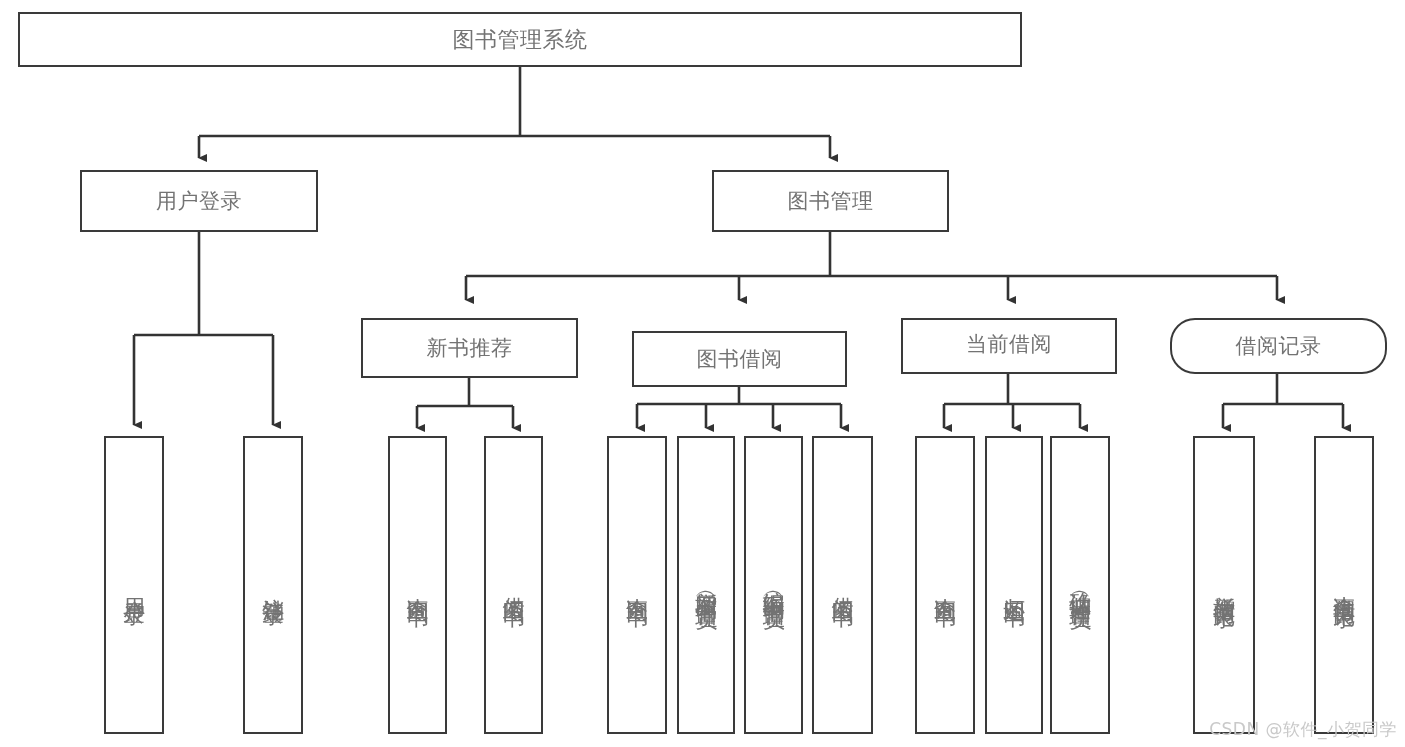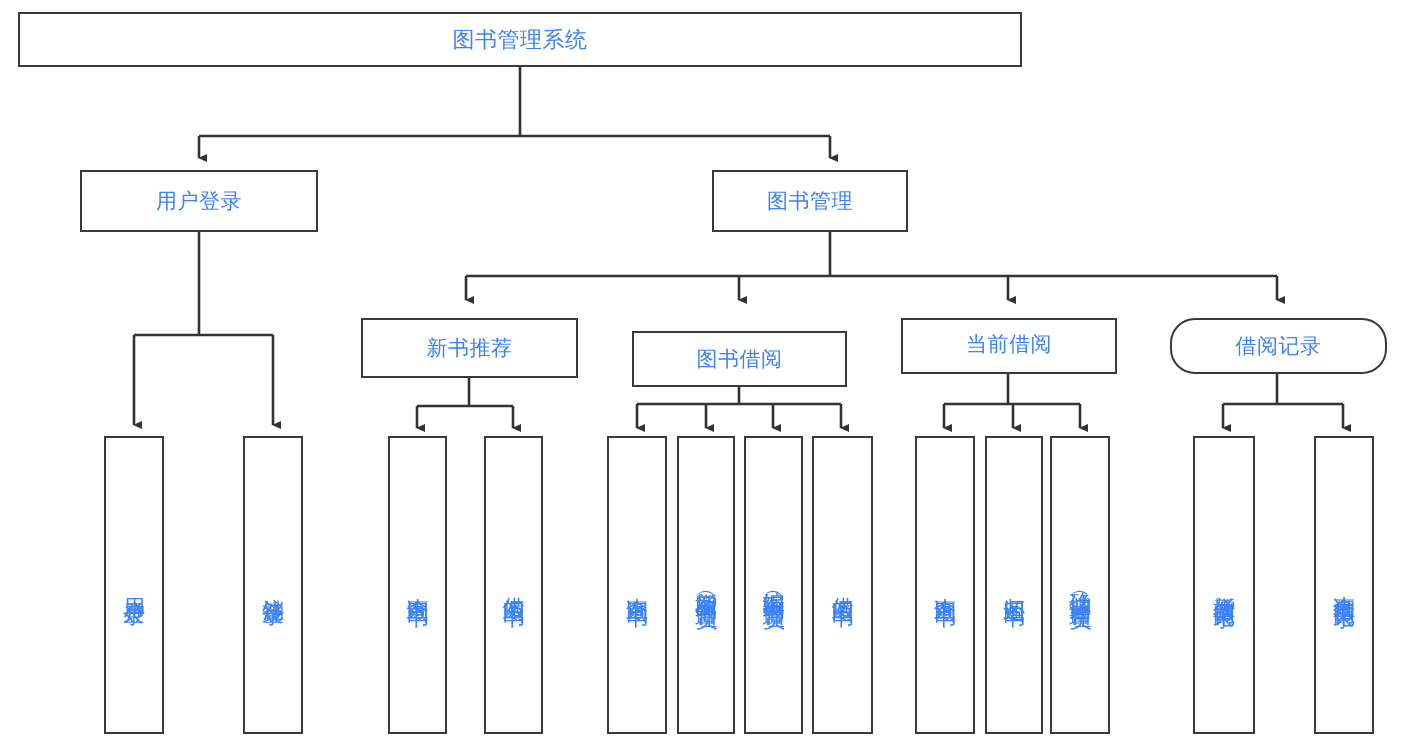--- a/index.html
+++ b/index.html
@@ -31,21 +31,21 @@
     position: absolute;
     box-sizing: border-box;
     background: #ffffff;
     border: 2px solid #3a3a3a;
     display: flex;
     align-items: center;
     justify-content: center;
     overflow: visible;
   }
   .node-label {
-    color: #3b82f6;
+    color: #737373;
     text-align: center;
     line-height: 1.18;
     white-space: nowrap;
   }
   .node.horizontal .node-label {
     font-size: 21px;
     letter-spacing: 0.5px;
   }
   .node.root .node-label {
     font-size: 22px;
@@ -130,21 +130,21 @@
   </svg>
 
   <div class="node root horizontal" style="left:18px; top:12px; width:1004px; height:55px;">
     <span class="node-label">图书管理系统</span>
   </div>
 
   <div class="node horizontal" style="left:80px; top:170px; width:238px; height:62px;">
     <span class="node-label">用户登录</span>
   </div>
 
-  <div class="node horizontal" style="left:712px; top:170px; width:196px; height:62px;">
+  <div class="node horizontal" style="left:712px; top:170px; width:237px; height:62px;">
     <span class="node-label">图书管理</span>
   </div>
 
   <div class="node horizontal" style="left:361px; top:318px; width:217px; height:60px;">
     <span class="node-label">新书推荐</span>
   </div>
 
   <div class="node horizontal" style="left:632px; top:318px; width:215px; height:56px;margin-top:13px;">
     <span class="node-label">图书借阅</span>
   </div>
@@ -202,14 +202,15 @@
   </div>
 
   <div class="node vertical" style="left:1193px; top:436px; width:62px; height:298px;">
     <span class="node-label">新增借阅记录</span>
   </div>
 
   <div class="node vertical" style="left:1314px; top:436px; width:60px; height:298px;">
     <span class="node-label">查询借阅记录</span>
   </div>
 
+  <div class="watermark">CSDN @软件_小贺同学</div>
 
 </div>
 
 </body></html>

